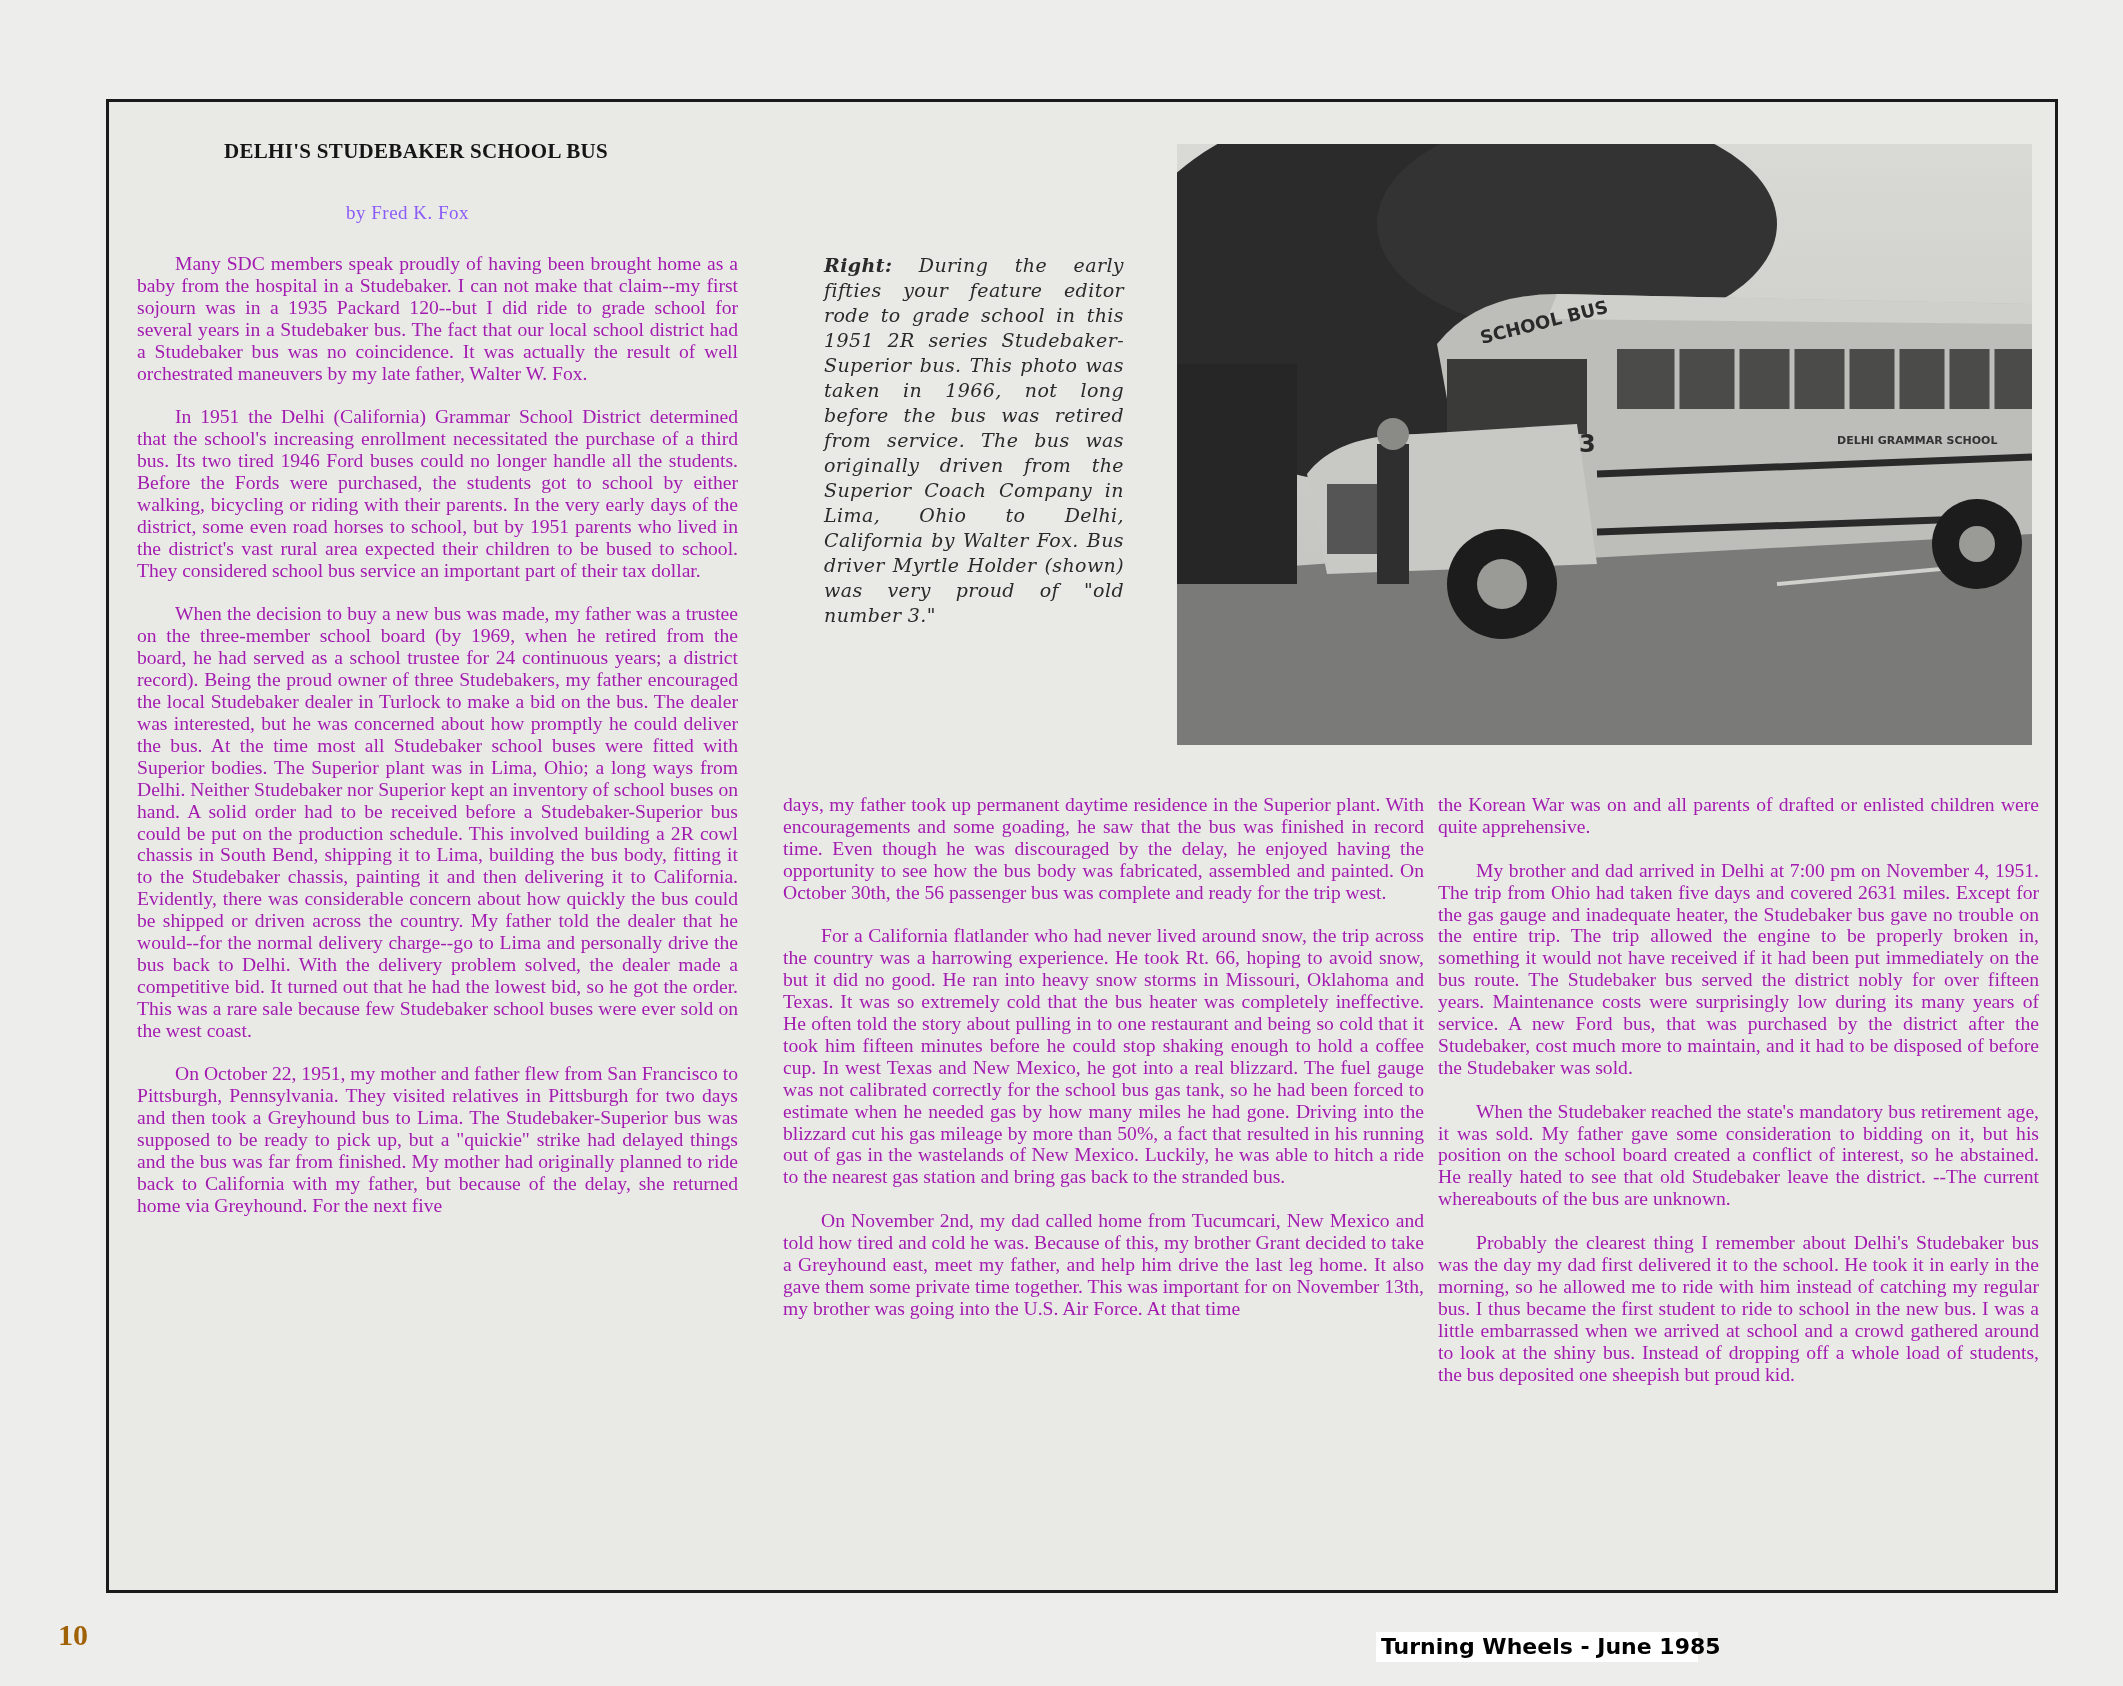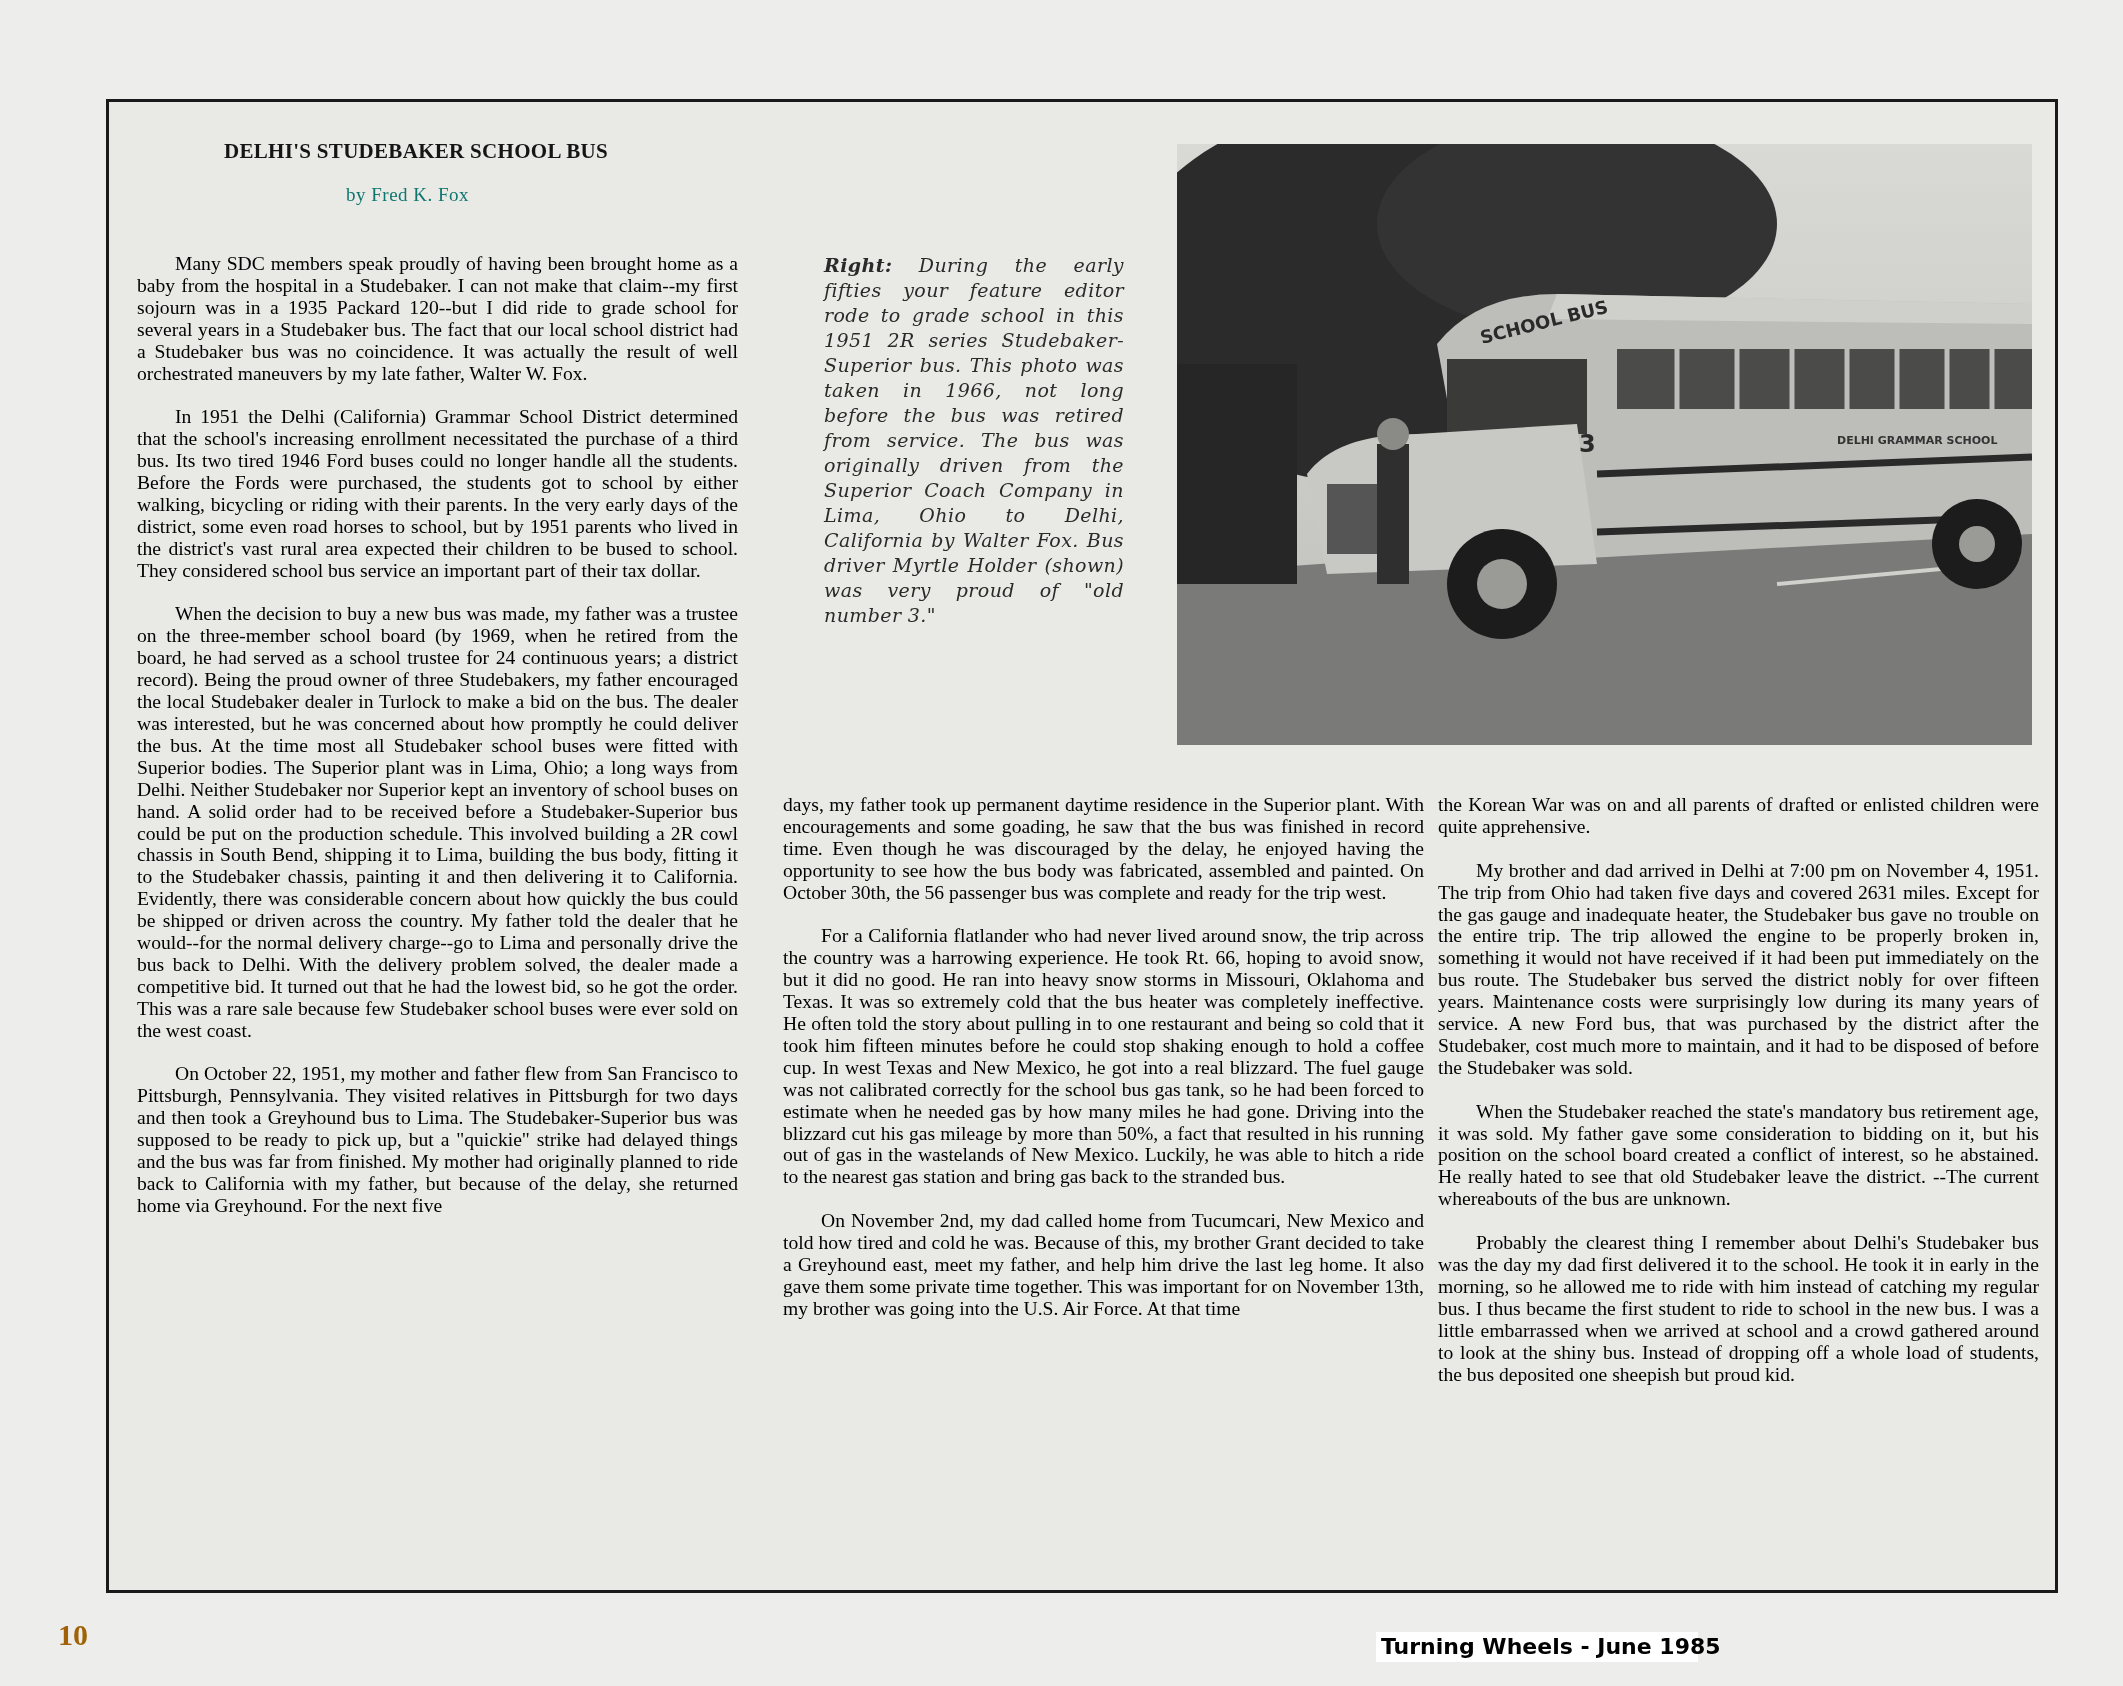--- a/index.html
+++ b/index.html
@@ -13,26 +13,26 @@
       position: absolute; left: 106px; top: 99px; width: 1952px; height: 1494px;
       border: 3px solid #1a1a1a; box-sizing: border-box;
       background: #e9e9e6;
     }
     .title {
       position: absolute; left: 224px; top: 139px;
       font-size: 21px; font-weight: bold; letter-spacing: 0.3px;
       white-space: nowrap; color: #151515; text-align: right;
     }
     .byline {
-      position: absolute; left: 346px; top: 184px;
-      font-size: 19px; letter-spacing: 0.5px; white-space: nowrap; color: #0f766e;
+      position: absolute; left: 346px; top: 202px;
+      font-size: 19px; letter-spacing: 0.5px; white-space: nowrap; color: #8b5cf6;
     }
     .col {
       position: absolute; font-size: 19.6px; line-height: 21.9px;
-      text-align: justify; color: #000000;
+      text-align: justify; color: #a21caf;
     }
     .col p { margin: 0 0 21.9px 0; text-indent: 38px; }
     .col p.cont { text-indent: 0; }
     .col1 { left: 137px; top: 253px; width: 601px; }
     .col2 { left: 783px; top: 794px; width: 641px; }
     .col3 { left: 1430px; top: 794px; width: 601px; margin-left: 8px; }
     .caption {
       position: absolute; left: 824px; top: 253px; width: 300px;
       font-family: "DejaVu Serif", serif; font-style: italic;
       font-size: 19px; line-height: 25px; text-align: justify; color: #2a2a2a;

